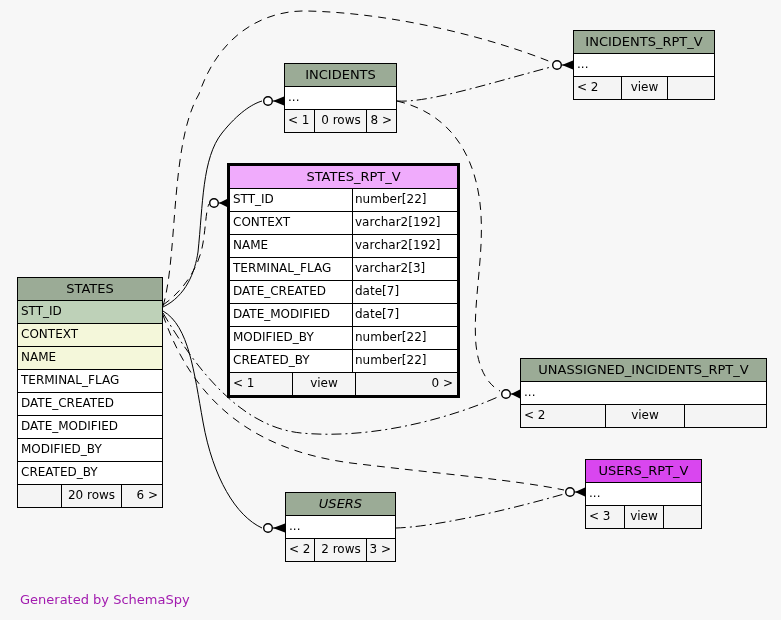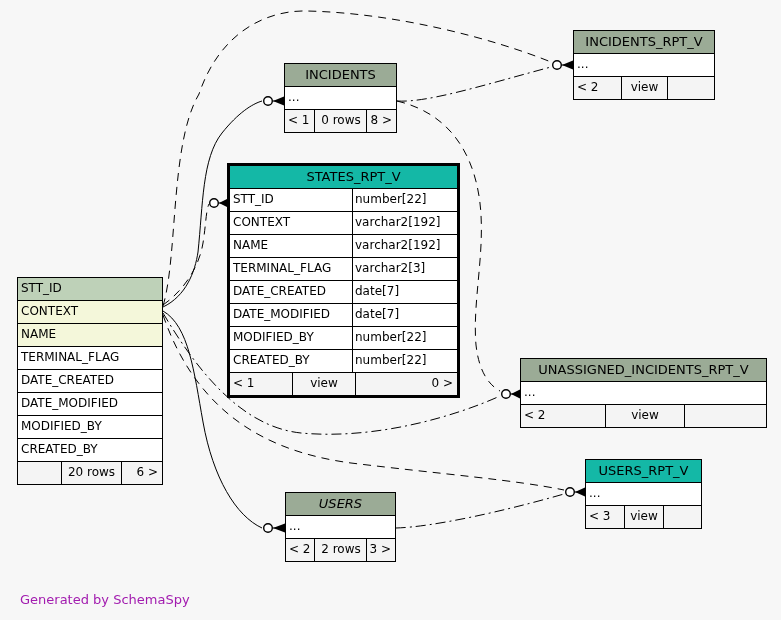--- a/index.html
+++ b/index.html
@@ -49,20 +49,21 @@
       <circle cx="557" cy="65" r="4.3" fill="#ffffff" stroke="#000000" stroke-width="1.4"></circle>
       <line x1="506" y1="394" x2="520" y2="394" stroke="#000000" stroke-width="1"></line>
       <polygon points="511,394 520,389.5 520,398.5" fill="#000000"></polygon>
       <circle cx="506" cy="394" r="4.3" fill="#ffffff" stroke="#000000" stroke-width="1.4"></circle>
       <line x1="570" y1="492" x2="585" y2="492" stroke="#000000" stroke-width="1"></line>
       <polygon points="575,492 585,487.5 585,496.5" fill="#000000"></polygon>
       <circle cx="570" cy="492" r="4.3" fill="#ffffff" stroke="#000000" stroke-width="1.4"></circle>
     </svg>
   <div id="tables">
       <div class="tbl" style="left: 17px; top: 277px; width: 146px;">
+        <div class="tbl-header" style="background: rgb(155, 171, 150);">STATES</div>
         <div class="tbl-row" style="background: rgb(190, 209, 184);">
           <span class="col-name">STT_ID</span>
         </div>
         <div class="tbl-row" style="background: rgb(244, 247, 218);">
           <span class="col-name">CONTEXT</span>
         </div>
         <div class="tbl-row" style="background: rgb(244, 247, 218);">
           <span class="col-name">NAME</span>
         </div>
         <div class="tbl-row" style="background: rgb(255, 255, 255);">
@@ -80,21 +81,21 @@
         <div class="tbl-row" style="background: rgb(255, 255, 255);">
           <span class="col-name">CREATED_BY</span>
         </div>
         <div class="tbl-footer" style="background: rgb(244, 244, 244);">
           <span class="cell a-left" style="width: 43px;"></span>
           <span class="cell a-center" style="width: 61px;">20 rows</span>
           <span class="cell a-right" style="width: 41px;">6 &gt;</span>
         </div>
       </div>
       <div class="tbl emph" style="left: 227px; top: 163px; width: 233px;">
-        <div class="tbl-header" style="background: #14b8a6; padding-left: 20px;">STATES_RPT_V</div>
+        <div class="tbl-header" style="background: #f0abfc; padding-left: 20px;">STATES_RPT_V</div>
         <div class="tbl-row" style="background: rgb(255, 255, 255);">
           <span class="col-name">STT_ID</span>
           <span class="col-type" style="width: 105px;">number[22]</span>
         </div>
         <div class="tbl-row" style="background: rgb(255, 255, 255);">
           <span class="col-name">CONTEXT</span>
           <span class="col-type" style="width: 105px;">varchar2[192]</span>
         </div>
         <div class="tbl-row" style="background: rgb(255, 255, 255);">
           <span class="col-name">NAME</span>
@@ -153,21 +154,21 @@
         <div class="tbl-row" style="background: rgb(255, 255, 255);">
           <span class="col-name">...</span>
         </div>
         <div class="tbl-footer" style="background: rgb(244, 244, 244);">
           <span class="cell a-left" style="width: 84px;">&lt; 2</span>
           <span class="cell a-center" style="width: 79px;">view</span>
           <span class="cell a-right" style="width: 82px;"></span>
         </div>
       </div>
       <div class="tbl" style="left: 585px; top: 459px; width: 117px;">
-        <div class="tbl-header" style="background: #14b8a6;">USERS_RPT_V</div>
+        <div class="tbl-header" style="background: #d946ef;">USERS_RPT_V</div>
         <div class="tbl-row" style="background: rgb(255, 255, 255);">
           <span class="col-name">...</span>
         </div>
         <div class="tbl-footer" style="background: rgb(244, 244, 244);">
           <span class="cell a-left" style="width: 38px;">&lt; 3</span>
           <span class="cell a-center" style="width: 39px;">view</span>
           <span class="cell a-right" style="width: 38px;"></span>
         </div>
       </div>
       <div class="tbl" style="left: 285px; top: 492px; width: 111px;">

